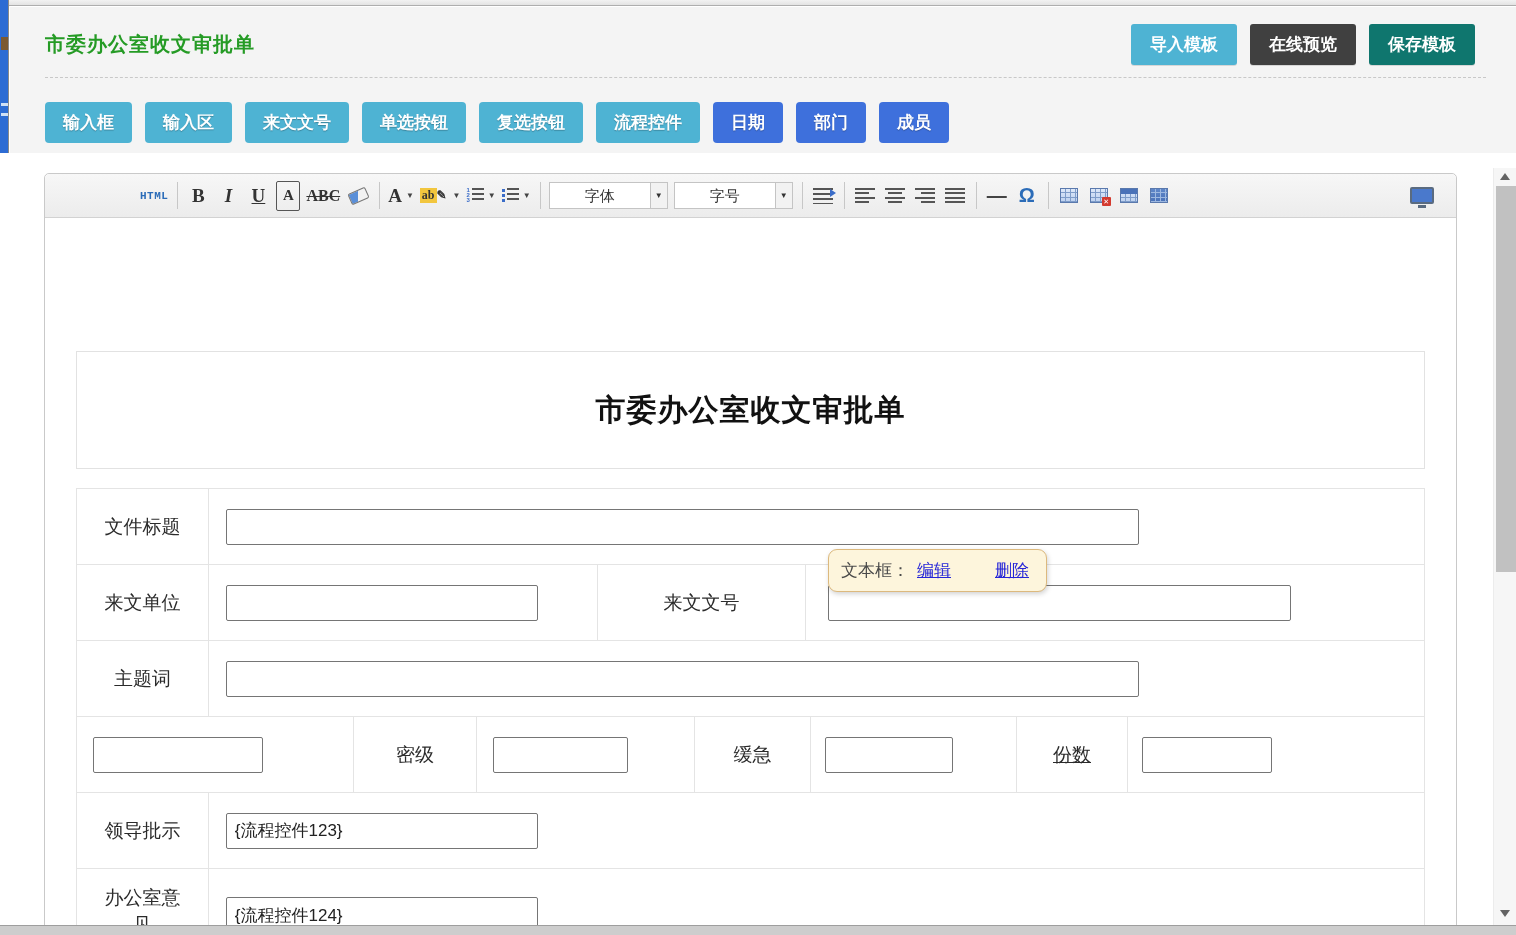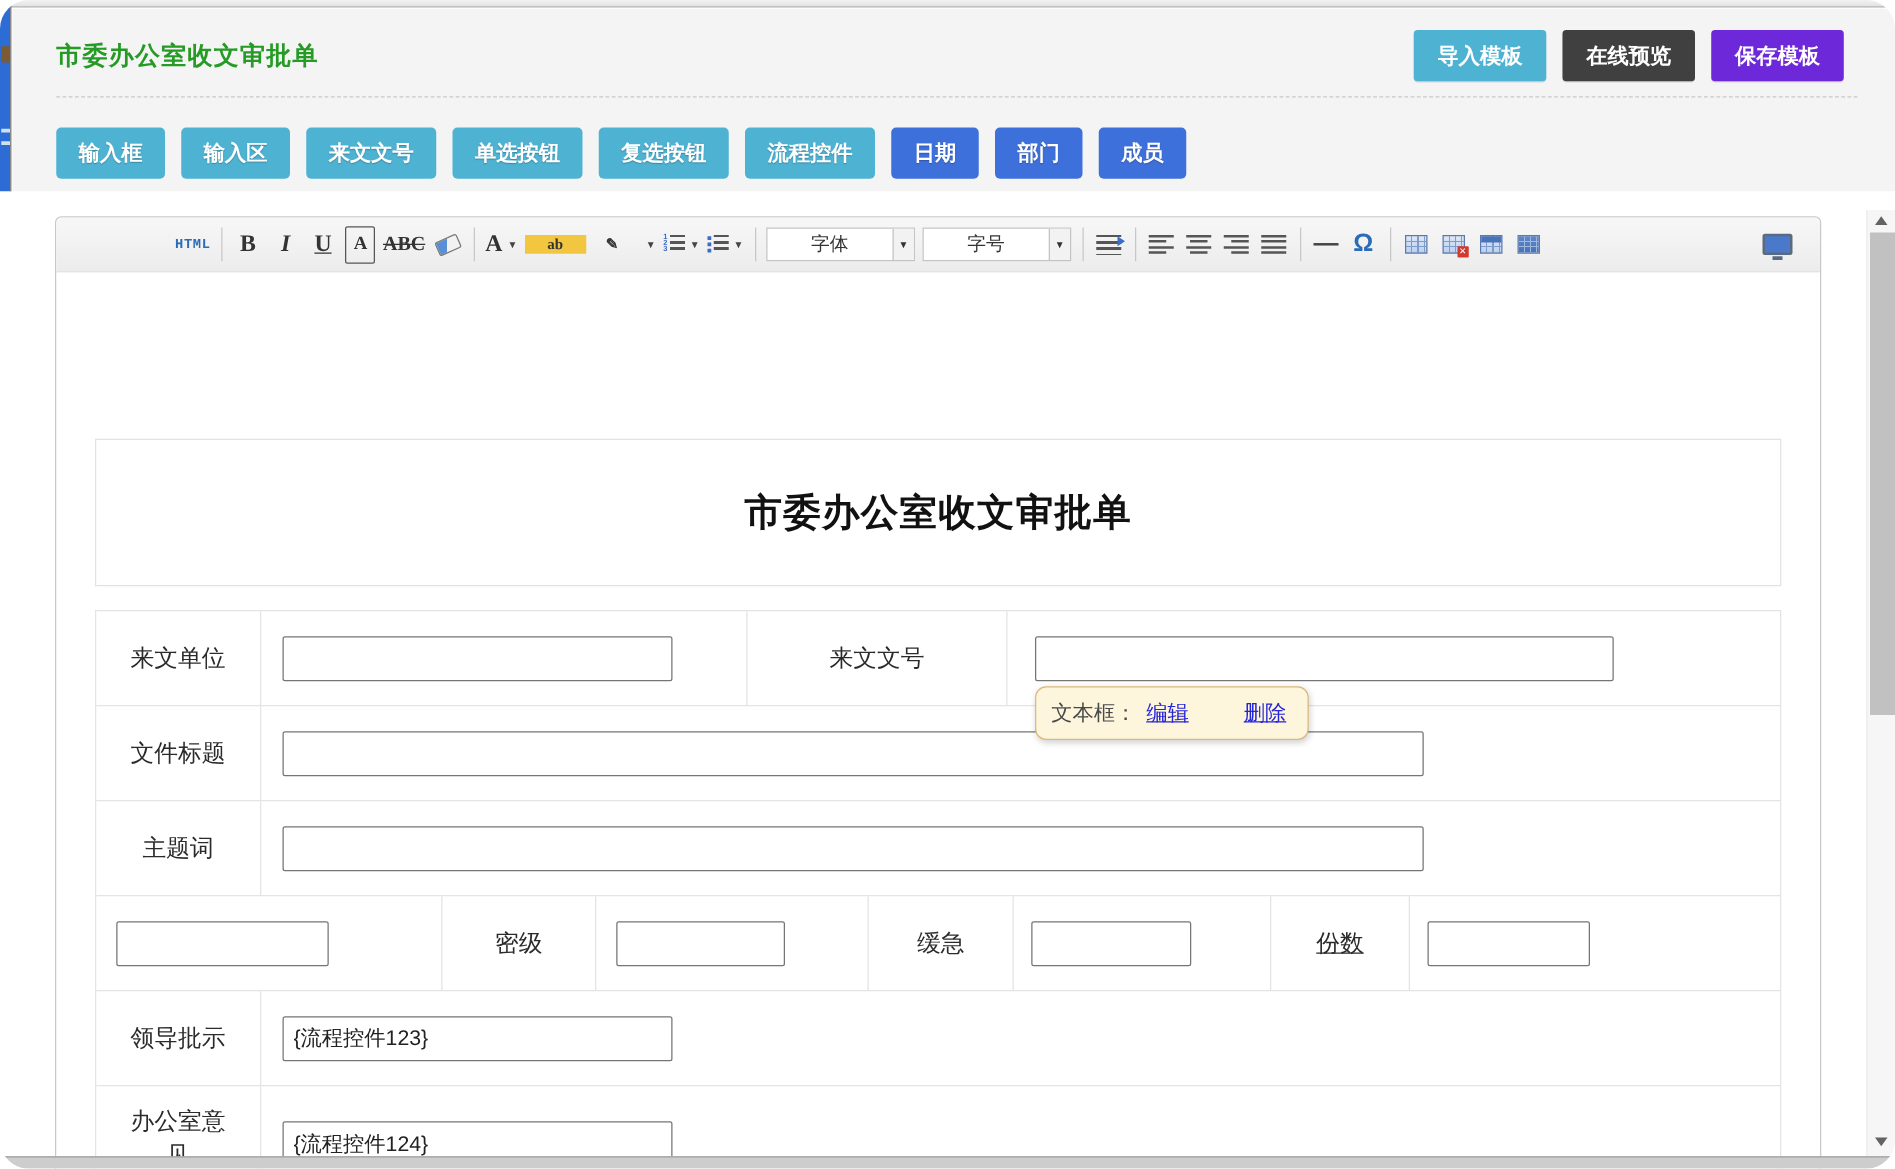--- a/index.html
+++ b/index.html
@@ -1,18 +1,18 @@
 <!DOCTYPE html>
 <html><head>
 <meta charset="utf-8">
 <style>
   * { box-sizing: border-box; margin: 0; padding: 0; }
   html,body { background:#fff; }
   body { font-family:"Liberation Sans","DejaVu Sans",sans-serif; }
-  .stage { position:relative; width:1516px; height:935px; overflow:hidden; background:#fff;border-radius:23px; }
+  .stage { position:relative; width:1516px; height:935px; overflow:hidden; background:#fff; }
 
   
   .top-strip { position:absolute; top:0; left:0; width:1516px; height:6px;
     background:linear-gradient(#f2f2f2,#e3e3e3); border-bottom:1px solid #aeaeae; z-index:30; }
   .left-strip { position:absolute; top:0; left:0; width:9px; height:153px;
     background:#2d6cd4; border-right:1px solid #8a8a8a; z-index:40; }
   .left-strip .mark-brown { position:absolute; top:37px; left:1px; width:7px; height:13px; background:#7c5a32; }
   .left-strip .mark-line1 { position:absolute; top:103px; left:1px; width:7px; height:3px; background:#cfe0f5; }
   .left-strip .mark-line2 { position:absolute; top:113px; left:1px; width:7px; height:3px; background:#cfe0f5; }
 
@@ -20,21 +20,21 @@
   .header { position:absolute; top:7px; left:10px; width:1506px; height:146px; background:#f4f4f4; z-index:10; }
   .header-top { display:flex; align-items:center; padding:17px 41px 0 35px; }
   .page-title { font-family:"DejaVu Serif","Liberation Serif",serif; font-weight:bold;
     font-size:20px; color:#259b25; letter-spacing:1px; }
   .header-spacer { flex:1; }
   .hbtn { height:41px; padding:0 19px; border:none; border-radius:3px; color:#fff;
     font-size:17px; font-weight:bold; font-family:inherit; cursor:pointer; margin-left:13px;
     box-shadow:0 1px 0 rgba(0,0,0,.12); }
   .hbtn.teal { background:#4eb3d3; }
   .hbtn.green { background:#404040; }
-  .hbtn.red { background:#6d28d9; }
+  .hbtn.red { background:#0f766e; }
   .header-divider { border-top:1px dashed #c8c8c8; margin:12px 30px 0 35px; }
   .widgets { display:flex; padding:24px 0 0 35px; }
   .wbtn { height:41px; padding:0 18px; border:none; border-radius:4px; color:#fff;
     font-size:17px; font-weight:bold; font-family:inherit; cursor:pointer; margin-right:13px;
     text-shadow:0 1px 1px rgba(0,0,0,.25); }
   .wbtn.teal { background:#4eb3d3; }
   .wbtn.blue { background:#3e70dc; }
 
   
   .editor { position:absolute; left:44px; top:173px; width:1413px; height:800px;
@@ -48,21 +48,21 @@
   .ic-html { font-family:"Liberation Mono","DejaVu Sans Mono",monospace; font-size:11px;
     font-weight:bold; color:#2b6cb8; letter-spacing:0.5px; }
   .ic-serif { font-family:"Liberation Serif","DejaVu Serif",serif; font-size:19px; font-weight:bold; }
   .ic-italic { font-style:italic; }
   .ic-underline { text-decoration:underline; }
   .ic-boxed { font-size:15px; border:1px solid #555; padding:0 3px; line-height:17px; }
   .ic-strike { font-size:16px; text-decoration:line-through; letter-spacing:0; }
   .ic-eraser { width:19px; height:12px; border:1px solid #777; border-radius:2px;
     background:linear-gradient(115deg,#5a8fd8 0 46%,#f2f2f2 46%); transform:rotate(-24deg); }
   .caret { font-size:8px; color:#444; margin-left:4px; }
-  .ic-hilite { background:#f2c63e; font-size:12px; font-weight:bold; padding:0 18px;
+  .ic-hilite { background:#f2c63e; font-size:12px; font-weight:bold; padding:0 2px;
     font-family:"Liberation Serif",serif; position:relative; }
   .icon-list { display:flex; align-items:center; }
   .icon-list .nums { display:flex; flex-direction:column; font-size:6px; line-height:5px;
     color:#3a6cc8; margin-right:2px; font-weight:bold; }
   .icon-list .dots { display:flex; flex-direction:column; margin-right:2px; }
   .icon-list .dots i { width:3px; height:3px; background:#3a6cc8; margin:1px 0; }
   .bars3 { width:12px; height:15px;
     background:repeating-linear-gradient(to bottom,#555 0 2px,transparent 2px 5px); }
   .tb-select { display:flex; width:119px; height:27px; background:#fff;
     border:1px solid #c4c4c4; margin-right:6px; cursor:pointer; }
@@ -285,33 +285,33 @@
         </span>
       <span class="tbi fullscreen">
           <span class="ic-screen"></span>
         </span>
     </div>
 
     <div class="form-title">市委办公室收文审批单</div>
 
     <div class="ftable">
       <div class="frow">
+        <div class="fcell" style="width:132px;">文件标题</div>
+        <div class="fcell val" style="width:1217px;">
+          <input class="fi" style="margin-left: 17px; width: 913px;" value="">
+        </div>
+      </div>
+      <div class="frow">
         <div class="fcell" style="width:132px;">来文单位</div>
         <div class="fcell val" style="width:390px;">
           <input class="fi" style="margin-left: 17px; width: 312px;" value="">
         </div>
         <div class="fcell" style="width:208px;">来文文号</div>
         <div class="fcell val" style="width:619px;">
           <input class="fi" style="margin-left: 22px; width: 463px;" value="">
-        </div>
-      </div>
-      <div class="frow">
-        <div class="fcell" style="width:132px;">文件标题</div>
-        <div class="fcell val" style="width:1217px;">
-          <input class="fi" style="margin-left: 17px; width: 913px;" value="">
         </div>
       </div>
       <div class="frow">
         <div class="fcell" style="width:132px;">主题词</div>
         <div class="fcell val" style="width:1217px;">
           <input class="fi" style="margin-left: 17px; width: 913px;" value="">
         </div>
       </div>
       <div class="frow">
         <div class="fcell val" style="width:277px;">

